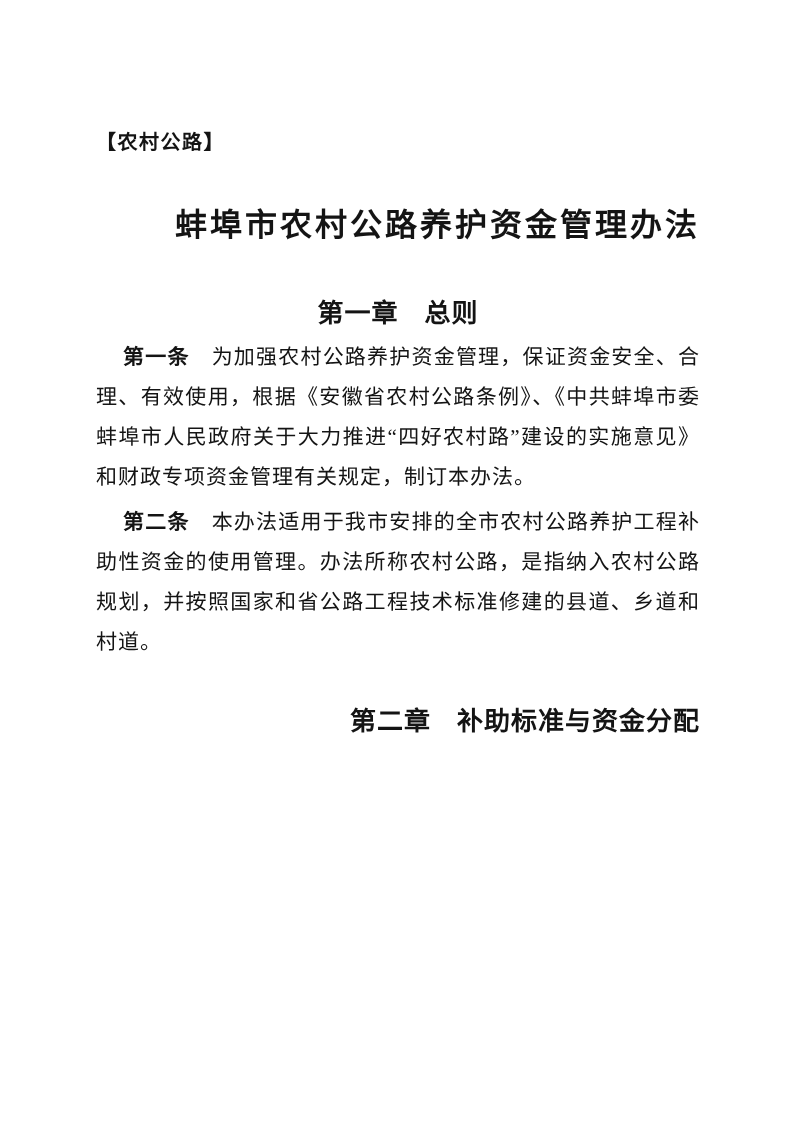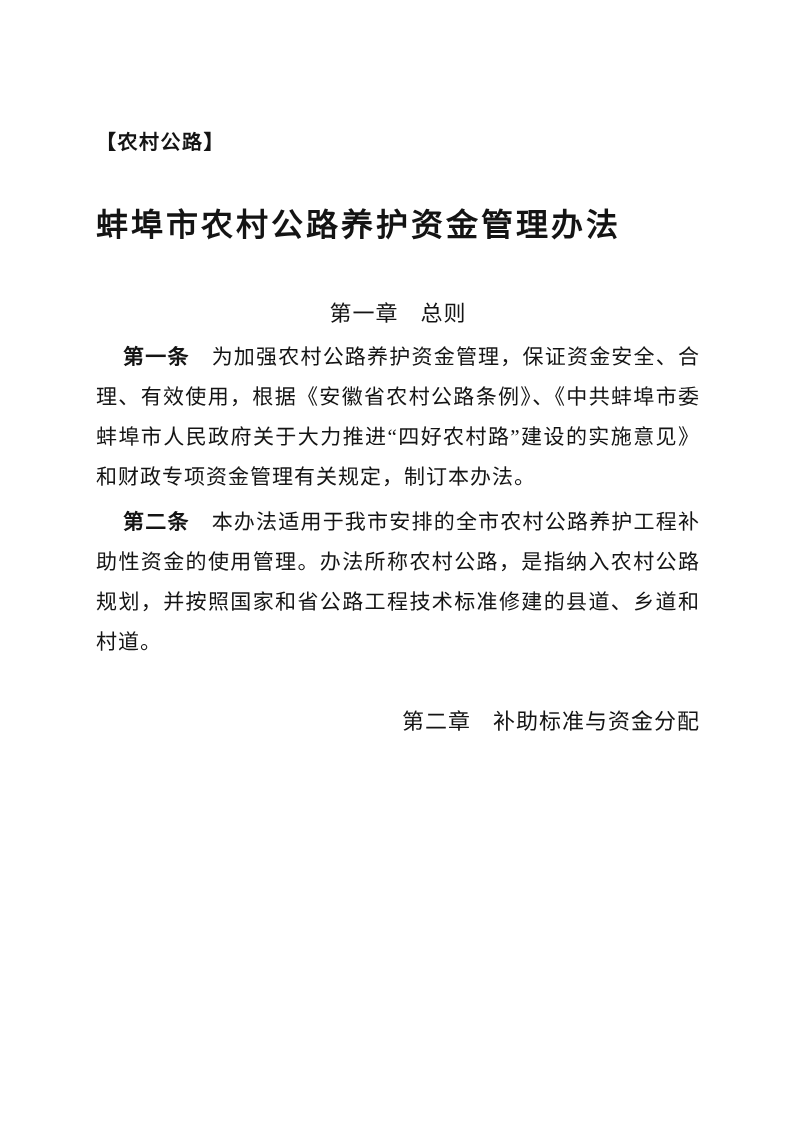--- a/index.html
+++ b/index.html
@@ -17,34 +17,34 @@
   .doc-tag {
     font-family: "Liberation Sans", "DejaVu Sans", sans-serif;
     font-weight: 700;
     font-size: 20px;
     line-height: 25px;
     letter-spacing: 1.5px;
   }
 
   .doc-title {
     margin: 48px 0 0 0;
-    text-align: left;
+    text-align: right;
     font-family: "Liberation Serif", "DejaVu Serif", serif;
     font-weight: 700;
     font-size: 32px;
     line-height: 44px;
     letter-spacing: 3px;
   }
 
   .chapter {
     margin: 50px 0 7px 0;
     text-align: center;
     font-family: "Liberation Sans", "DejaVu Sans", sans-serif;
-    font-weight: 400;
-    font-size: 22px;
+    font-weight: 700;
+    font-size: 26px;
     line-height: 33px;
     letter-spacing: 1px;
   }
   .chapter.second { margin: 43px 0 2px 0; text-align: right; }
   .chapter .ch-num { margin-right: 1em; }
 
   .article, .list-item {
     margin: 0 0 5px 0;
     font-size: 21px;
     line-height: 40px;

